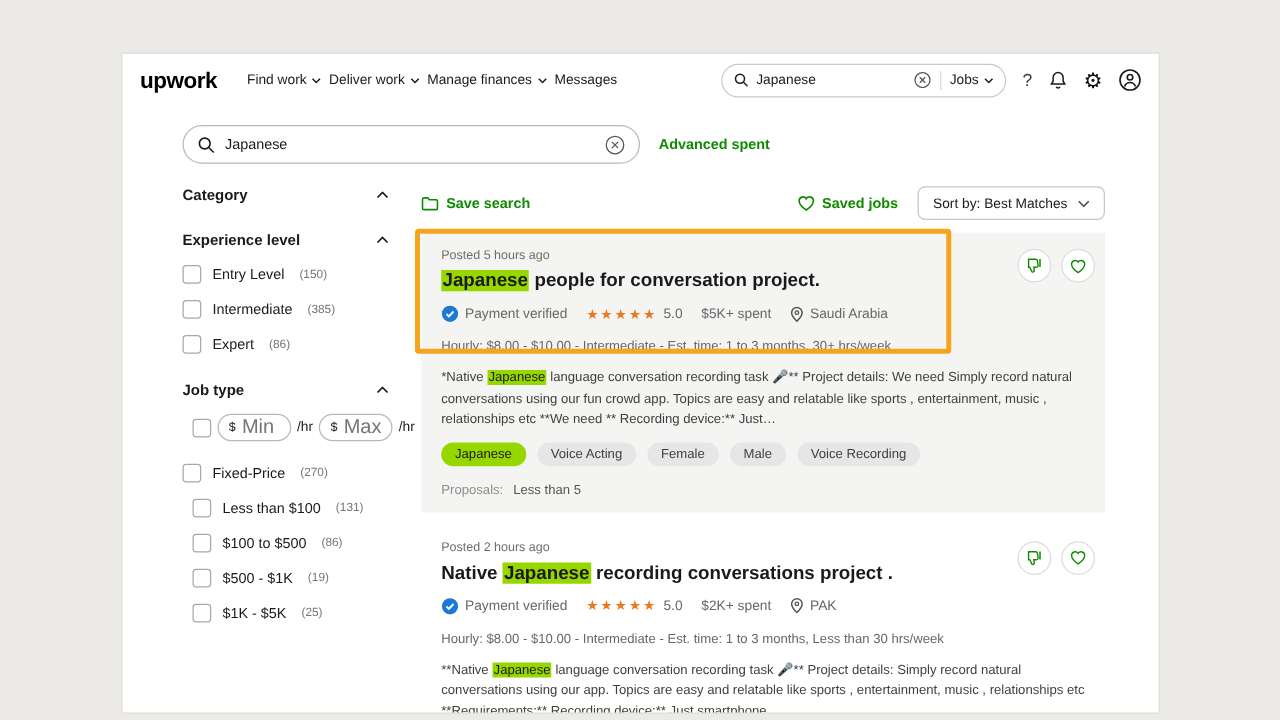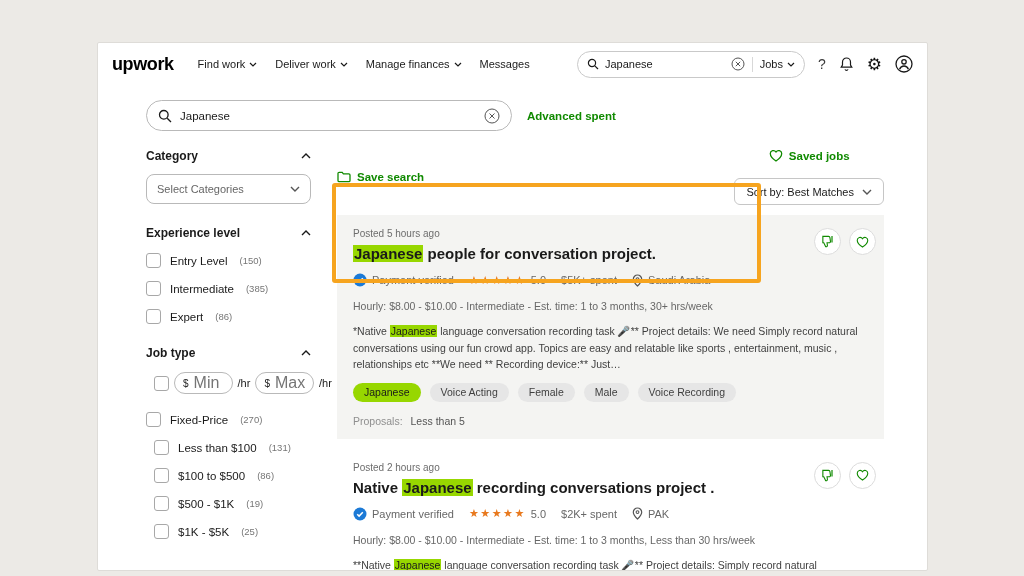--- a/index.html
+++ b/index.html
@@ -5,21 +5,21 @@
   * { margin:0; padding:0; box-sizing:border-box; }
   html,body { width:1024px; height:576px; overflow:hidden; }
   body { background:#ECEAE6; font-family:"Liberation Sans", sans-serif; position:relative; color:#1a1a1a; }
 
   .page-card { position:absolute; left:97px; top:42px; width:831px; height:529px;
     background:#fff; border:1px solid #dedcd8; border-radius:2px; overflow:hidden; }
 
   
   .nav { height:42px; display:flex; align-items:center; padding:0 14px; }
   .logo { font-size:18px; font-weight:800; letter-spacing:-0.4px; color:#000; }
-  .nav-items { display:flex; align-items:center; margin-left:24px; gap:18px; }
+  .nav-items { display:flex; align-items:center; margin-left:24px; gap:6px; }
   .nav-item { font-size:11px; color:#1a1a1a; display:flex; align-items:center; gap:4px; cursor:pointer; }
   .nav-right { margin-left:auto; display:flex; align-items:center; gap:13px; }
   .nav-search { display:flex; align-items:center; height:27px; width:228px;
     border:1px solid #c9c9c9; border-radius:14px; padding:0 9px; background:#fff; }
   .nav-search input { border:none; outline:none; flex:1; font-size:11px; min-width:0;
     font-family:"Liberation Sans",sans-serif; color:#1a1a1a; background:transparent; }
   .nav-search .divider { width:1px; height:15px; background:#d8d8d8; margin:0 7px; }
   .nav-search .scope { font-size:11px; display:flex; align-items:center; gap:4px; }
   .icon-btn { display:flex; align-items:center; justify-content:center; cursor:pointer; }
   .help-glyph { font-size:14px; color:#3a3a3a; font-weight:400; }
@@ -54,21 +54,21 @@
     border-radius:12px; height:22px; padding:0 8px; background:#fff; }
   .pill-input .cur { font-size:10px; color:#1a1a1a; }
   .pill-input input { border:none; outline:none; width:30px; font-size:16px;
     font-family:"Liberation Sans",sans-serif; background:transparent; }
   .range-suffix { font-size:11px; color:#1a1a1a; }
 
   
   .toolbar { display:flex; align-items:center; }
   .green-link { display:flex; align-items:flex-end; gap:6px; color:#108a00;
     font-size:11.5px; font-weight:700; cursor:pointer; }
-  .toolbar .right { margin-left:auto; display:flex; align-items:center; gap:16px;flex-direction:column; }
+  .toolbar .right { margin-left:auto; display:flex; align-items:center; gap:16px; }
   .sort-box { display:flex; align-items:center; gap:8px; border:1px solid #c6c6c6;
     border-radius:6px; height:27px; padding:0 11px; font-size:11px; color:#1a1a1a;
     background:#fff; cursor:pointer; }
 
   
   .job-card { position:relative; padding:13px 16px 12px; margin-top:10px; }
   .job-card.hover { background:#f4f4f2; }
   .posted { font-size:10px; color:#6d6d6d; margin-bottom:6px; }
   .job-title { font-size:15px; font-weight:700; color:#1a1a1a; margin-bottom:11px; }
   .hl { background:#97d700; color:#1a1a1a; padding:0 1px; }
@@ -180,26 +180,20 @@
 
     <div class="sidebar">
 
       <div class="f-section">
         <div class="f-title">
           <span>Category</span>
           <svg width="10" height="6" viewBox="0 0 10 6">
               <path d="M1 5l4-4 4 4" stroke="#1a1a1a" stroke-width="1.4" fill="none"></path>
             </svg>
         </div>
-        <div class="select-box">
-          <span>Select Categories</span>
-          <svg width="10" height="6" viewBox="0 0 10 6">
-              <path d="M1 1l4 4 4-4" stroke="#555" stroke-width="1.4" fill="none"></path>
-            </svg>
-        </div>
       </div>
 
       <div class="f-section">
         <div class="f-title">
           <span>Experience level</span>
           <svg width="10" height="6" viewBox="0 0 10 6">
               <path d="M1 5l4-4 4 4" stroke="#1a1a1a" stroke-width="1.4" fill="none"></path>
             </svg>
         </div>
         <div class="cb-row">

